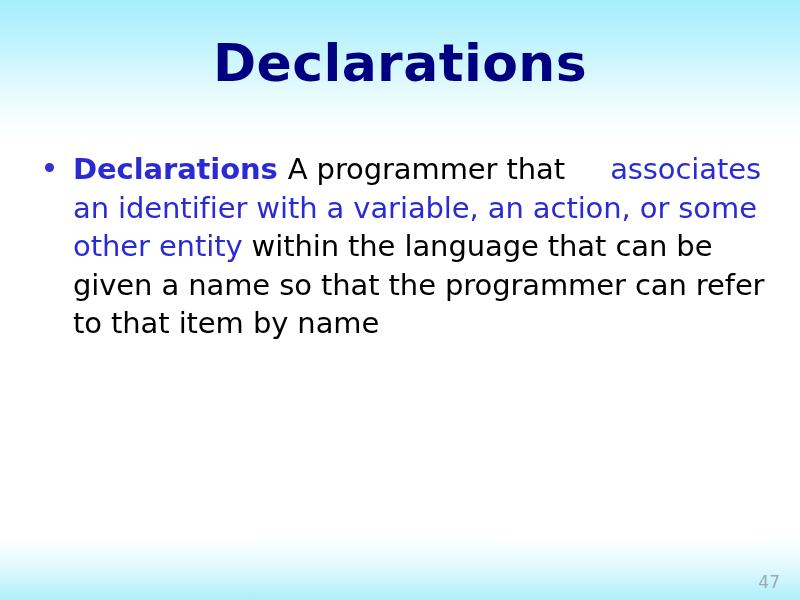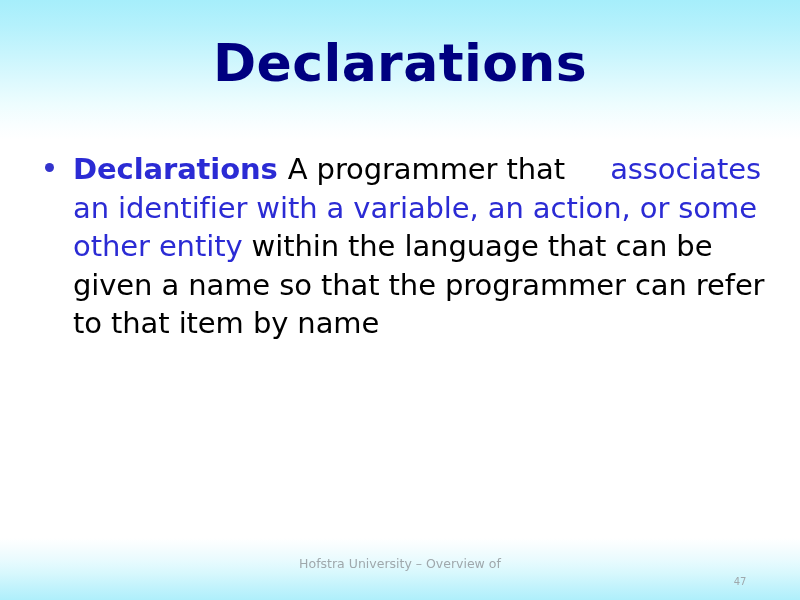--- a/index.html
+++ b/index.html
@@ -106,23 +106,23 @@
     color: #9fa8ac;
     font-size: 12.5px;
     line-height: 16px;
   }
   #footer .fline { display: block; }
   #page-number {
     position: absolute;
     left: 700px;
     top: 574px;
     width: 80px;
-    text-align: center;
+    text-align: right;
     color: #9fa8ac;
-    font-size: 10px;
+    font-size: 17px;
     line-height: 16px;
   }
 </style>
 </head>
 <body>
 
 <div id="slide">
 
   <div class="bg-top"></div>
   <div class="bg-bottom"></div>
@@ -132,18 +132,17 @@
   <div id="body">
     <div class="bullet-row">
       <span class="bullet-mark"></span>
       <div class="bullet-text">
         <span class="t-blue-bold">Declarations </span><span class="t-black">A programmer that </span><span class="t-blue">associates an identifier with a variable, an action, or some other entity </span><span class="t-black">within the language that can be given a name so that the programmer can refer to that item by name</span>
       </div>
     </div>
   </div>
 
   <div id="footer">
-    <span class="fline">Hofstra University – Overview of</span>
   </div>
 
   <div id="page-number">47</div>
 
 </div>
 
 </body></html>

